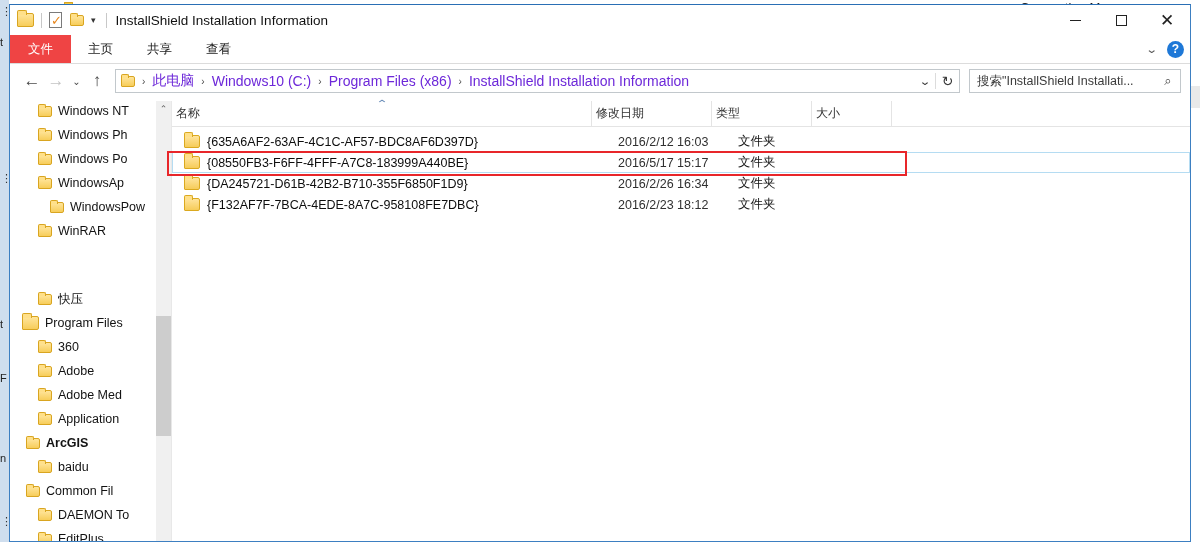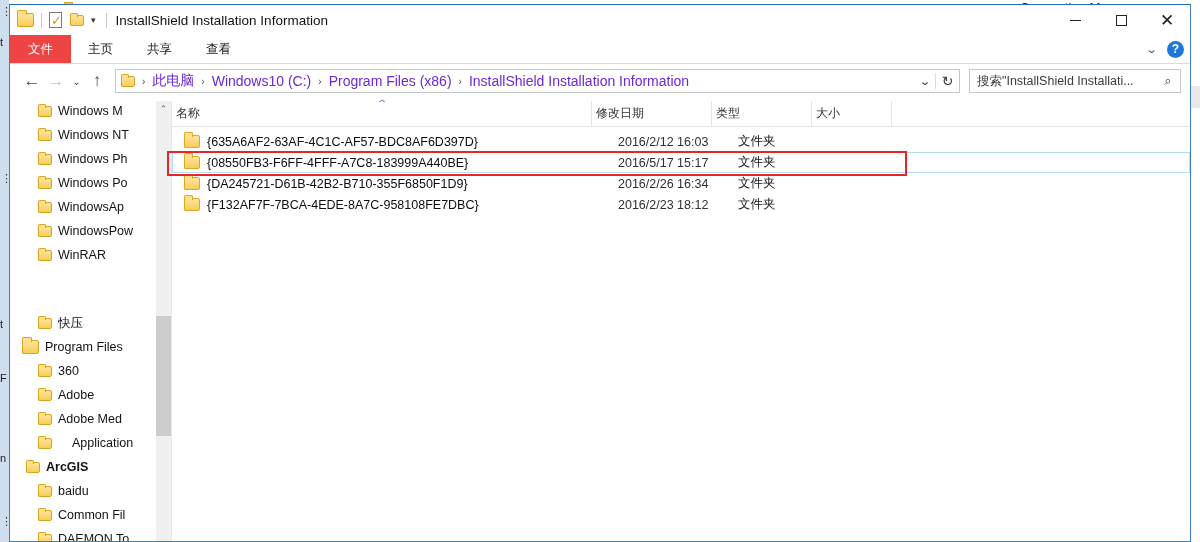--- a/index.html
+++ b/index.html
@@ -438,39 +438,35 @@
         <div class="search-ico">⌕</div>
       </div>
     </div>
 
     <div class="body">
 
       <div class="tree">
         <div class="tree-inner" style="top:-2px;">
           <div class="tree-item" style="padding-left:28px;">
             <span class="folder-ico sm"></span>
-            <span class="lbl">Windows M</span>
-          </div>
-          <div class="tree-item" style="padding-left:28px;">
-            <span class="folder-ico sm"></span>
             <span class="lbl">Windows NT</span>
           </div>
           <div class="tree-item" style="padding-left:28px;">
             <span class="folder-ico sm"></span>
             <span class="lbl">Windows Ph</span>
           </div>
           <div class="tree-item" style="padding-left:28px;">
             <span class="folder-ico sm"></span>
             <span class="lbl">Windows Po</span>
           </div>
           <div class="tree-item" style="padding-left:28px;">
             <span class="folder-ico sm"></span>
             <span class="lbl">WindowsAp</span>
           </div>
-          <div class="tree-item" style="padding-left:28px;">
+          <div class="tree-item" style="padding-left:28px;margin-left:12px;">
             <span class="folder-ico sm"></span>
             <span class="lbl">WindowsPow</span>
           </div>
           <div class="tree-item" style="padding-left:28px;">
             <span class="folder-ico sm"></span>
             <span class="lbl">WinRAR</span>
           </div>
           <div class="tree-item" style="padding-left:28px;margin-top:44px;">
             <span class="folder-ico sm"></span>
             <span class="lbl">快压</span>
@@ -484,33 +480,33 @@
             <span class="lbl">360</span>
           </div>
           <div class="tree-item" style="padding-left:28px;">
             <span class="folder-ico sm"></span>
             <span class="lbl">Adobe</span>
           </div>
           <div class="tree-item" style="padding-left:28px;">
             <span class="folder-ico sm"></span>
             <span class="lbl">Adobe Med</span>
           </div>
-          <div class="tree-item" style="padding-left:28px;gap:14px;">
+          <div class="tree-item" style="padding-left:28px;">
             <span class="folder-ico sm"></span>
             <span class="lbl">Application </span>
           </div>
           <div class="tree-item" style="padding-left:16px;font-weight:bold;">
             <span class="folder-ico sm"></span>
             <span class="lbl">ArcGIS</span>
           </div>
           <div class="tree-item" style="padding-left:28px;">
             <span class="folder-ico sm"></span>
             <span class="lbl">baidu</span>
           </div>
-          <div class="tree-item" style="padding-left:28px;">
+          <div class="tree-item" style="padding-left:16px;">
             <span class="folder-ico sm"></span>
             <span class="lbl">Common Fil</span>
           </div>
           <div class="tree-item" style="padding-left:28px;">
             <span class="folder-ico sm"></span>
             <span class="lbl">DAEMON To</span>
           </div>
           <div class="tree-item" style="padding-left:28px;">
             <span class="folder-ico sm"></span>
             <span class="lbl">EditPlus</span>

